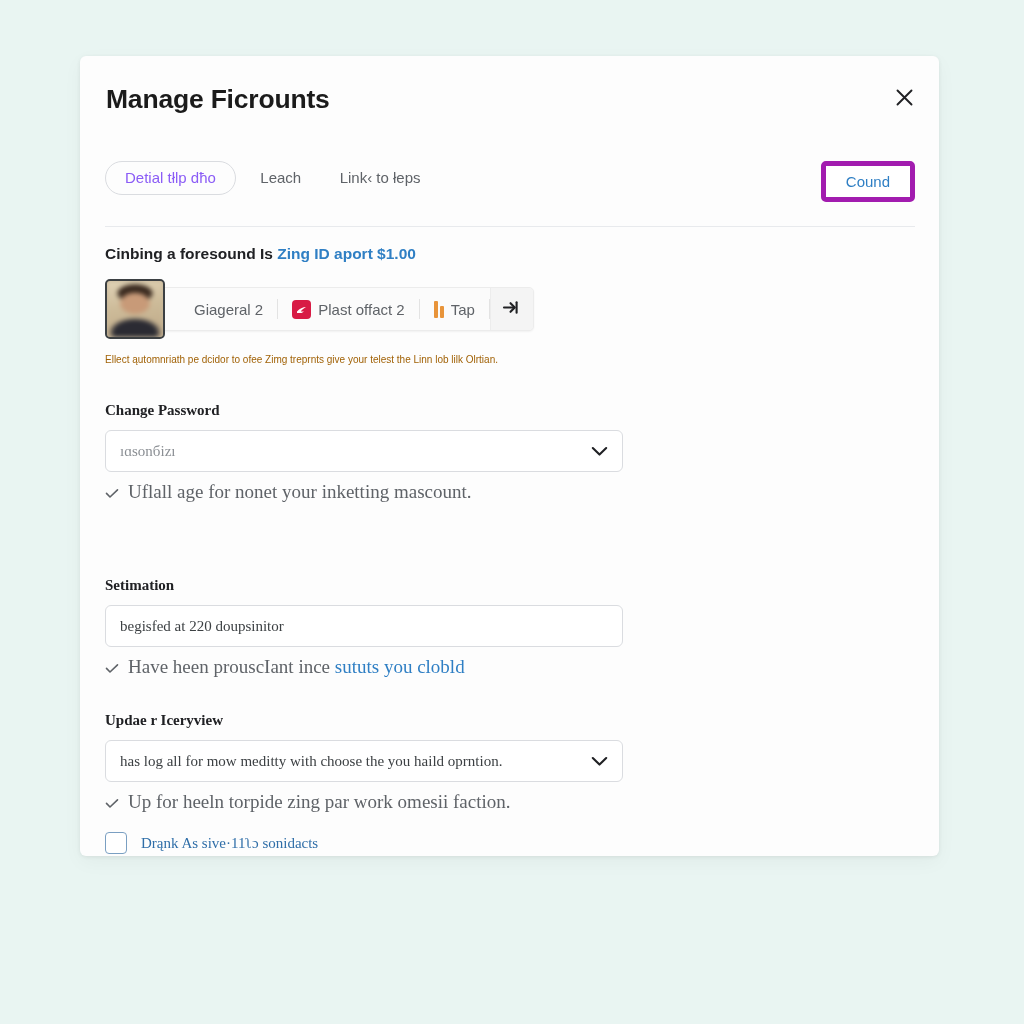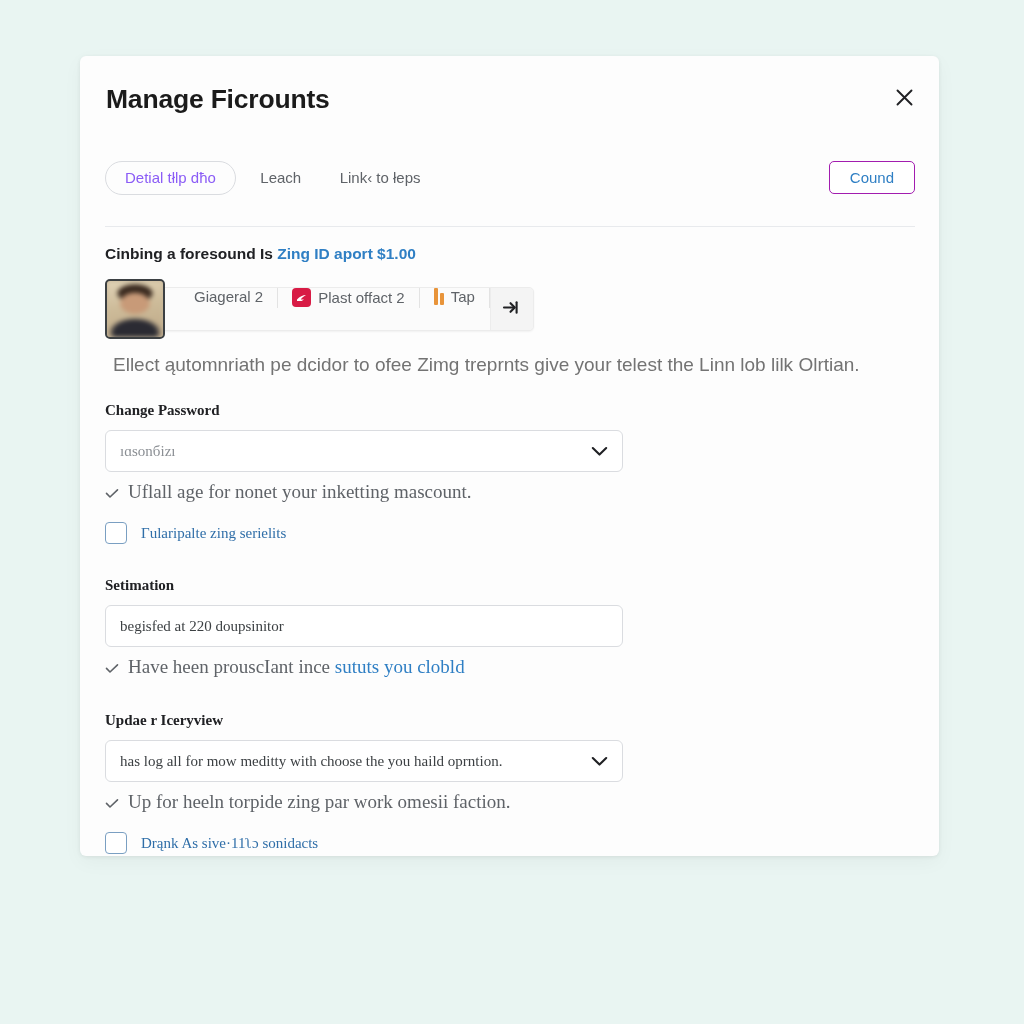--- a/index.html
+++ b/index.html
@@ -72,21 +72,21 @@
     padding: 0 19px;
     background: #fdfdfd;
     color: #8b5cf6;
   }
   .tab.plain { padding: 0 14px; margin-left: 6px; }
 
   .head-btn {
     position: absolute;
     right: 0px;
     top: 0px;
-    border: 1px solid #a21caf;
+    border: 5px solid #a21caf;
     border-radius: 5px;
     background: #ffffff;
     color: #2f7fc4;
     font-size: 15px;
     padding: 7px 20px;
     cursor: pointer;
     font-family: "Liberation Sans", sans-serif;
   }
 
   .divider {
@@ -142,21 +142,21 @@
     filter: blur(2.2px);
   }
   .chipbar {
     height: 44px;
     margin-left: -6px;
     padding-left: 20px;
     background: #fbfbfb;
     border: 1px solid #ececec;
     border-radius: 5px;
     display: flex;
-    align-items: flex-start;
+    align-items: center;
     box-shadow: 0 1px 2px rgba(0,0,0,0.05);
     box-sizing: border-box;
   }
   .chip {
     display: flex;
     align-items: center;
     gap: 7px;
     padding: 0 14px;
     font-size: 15px;
     color: #5f6368;
@@ -184,23 +184,22 @@
   }
   .ico-bars { display:flex; align-items:flex-end; gap:2px; height:17px; flex:0 0 auto; }
   .ico-bars i { display:block; width:4px; background:#e8943a; border-radius:1px; }
   .ico-bars i:nth-child(1){ height:17px; }
   .ico-bars i:nth-child(2){ height:12px; }
 
   .note {
     position: absolute;
     left: 0;
     top: 148px;
-    font-size: 19px;
-    color: #737373;
-    margin-left: 8px;
+    font-size: 10px;
+    color: #a16207;
   }
 
   
   .sec-label {
     font-size: 15px;
     font-weight: bold;
     color: #202124;
     margin-bottom: 11px;
   }
   .field {
@@ -335,24 +334,20 @@
         </span>
       </div>
       <div class="helper">
         <span class="chk">
           <svg width="14" height="11" viewBox="0 0 14 11">
               <path d="M1.5 5.4 5 9 12.5 1.8" fill="none" stroke="#5f6368" stroke-width="1.6" stroke-linecap="round" stroke-linejoin="round"></path>
             </svg>
         </span>
         <span>Uflall age for nonet your inketting mascount.</span>
       </div>
-      <div class="cbrow">
-        <span class="cbox"></span>
-        <span class="cblabel">Гularipalte zing serielits</span>
-      </div>
     </div>
 
     <div class="sec" id="sec-est">
       <div class="sec-label">Setimation</div>
       <div class="field">
         <span class="val">begisfed at 220 doupsinitor</span>
       </div>
       <div class="helper">
         <span class="chk">
           <svg width="14" height="11" viewBox="0 0 14 11">

